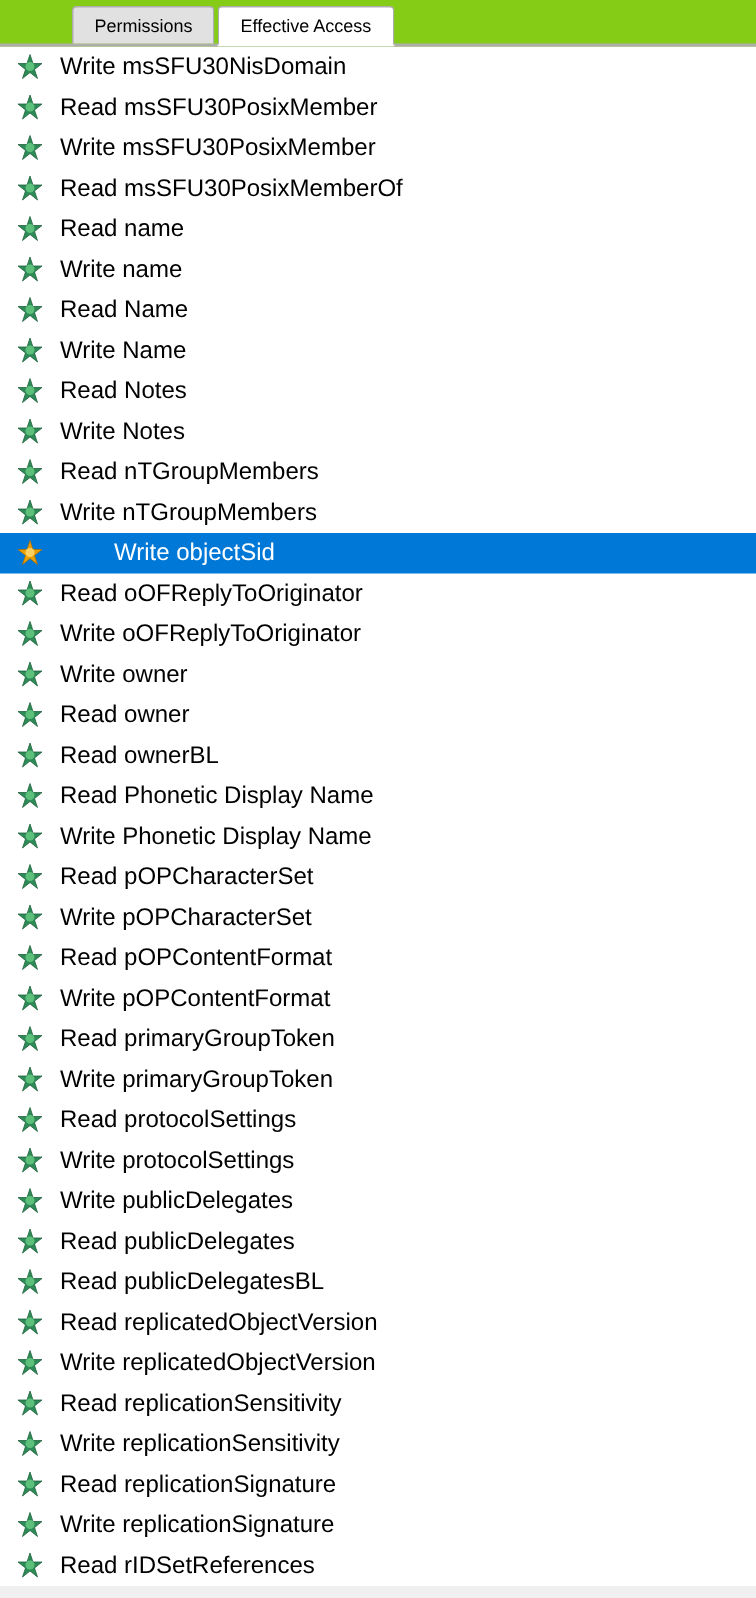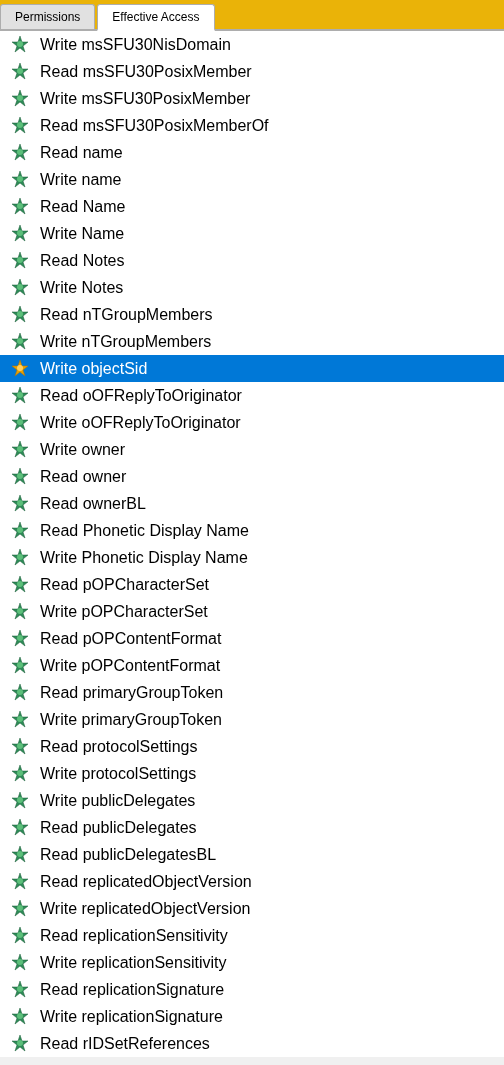--- a/index.html
+++ b/index.html
@@ -11,23 +11,24 @@
     body {
       font-family: 'Segoe UI', Tahoma, Geneva, Verdana, sans-serif;
       font-size: 12px;
       background: #f0f0f0;
       width: 504px;
       min-height: 1065px;
     }
 
     .tab-bar {
       display: flex;
-      background: #eab308;
+      background: #84cc16;
       border-bottom: 2px solid #adadad;
       padding-top: 4px;
+      padding-left: 48px;
     }
 
     .tab {
       padding: 5px 14px;
       cursor: pointer;
       border: 1px solid #adadad;
       border-bottom: none;
       background: #e1e1e1;
       margin-right: 2px;
       font-size: 12px;
@@ -54,20 +55,21 @@
       padding: 2px 4px;
       height: 27px;
       border-bottom: none;
       cursor: default;
       user-select: none;
     }
 
     .list-item.selected {
       background: #0078d7;
       color: #ffffff;
+      gap: 36px;
     }
 
     .icon-cell {
       width: 32px;
       min-width: 32px;
       display: flex;
       align-items: center;
       justify-content: center;
     }
 

